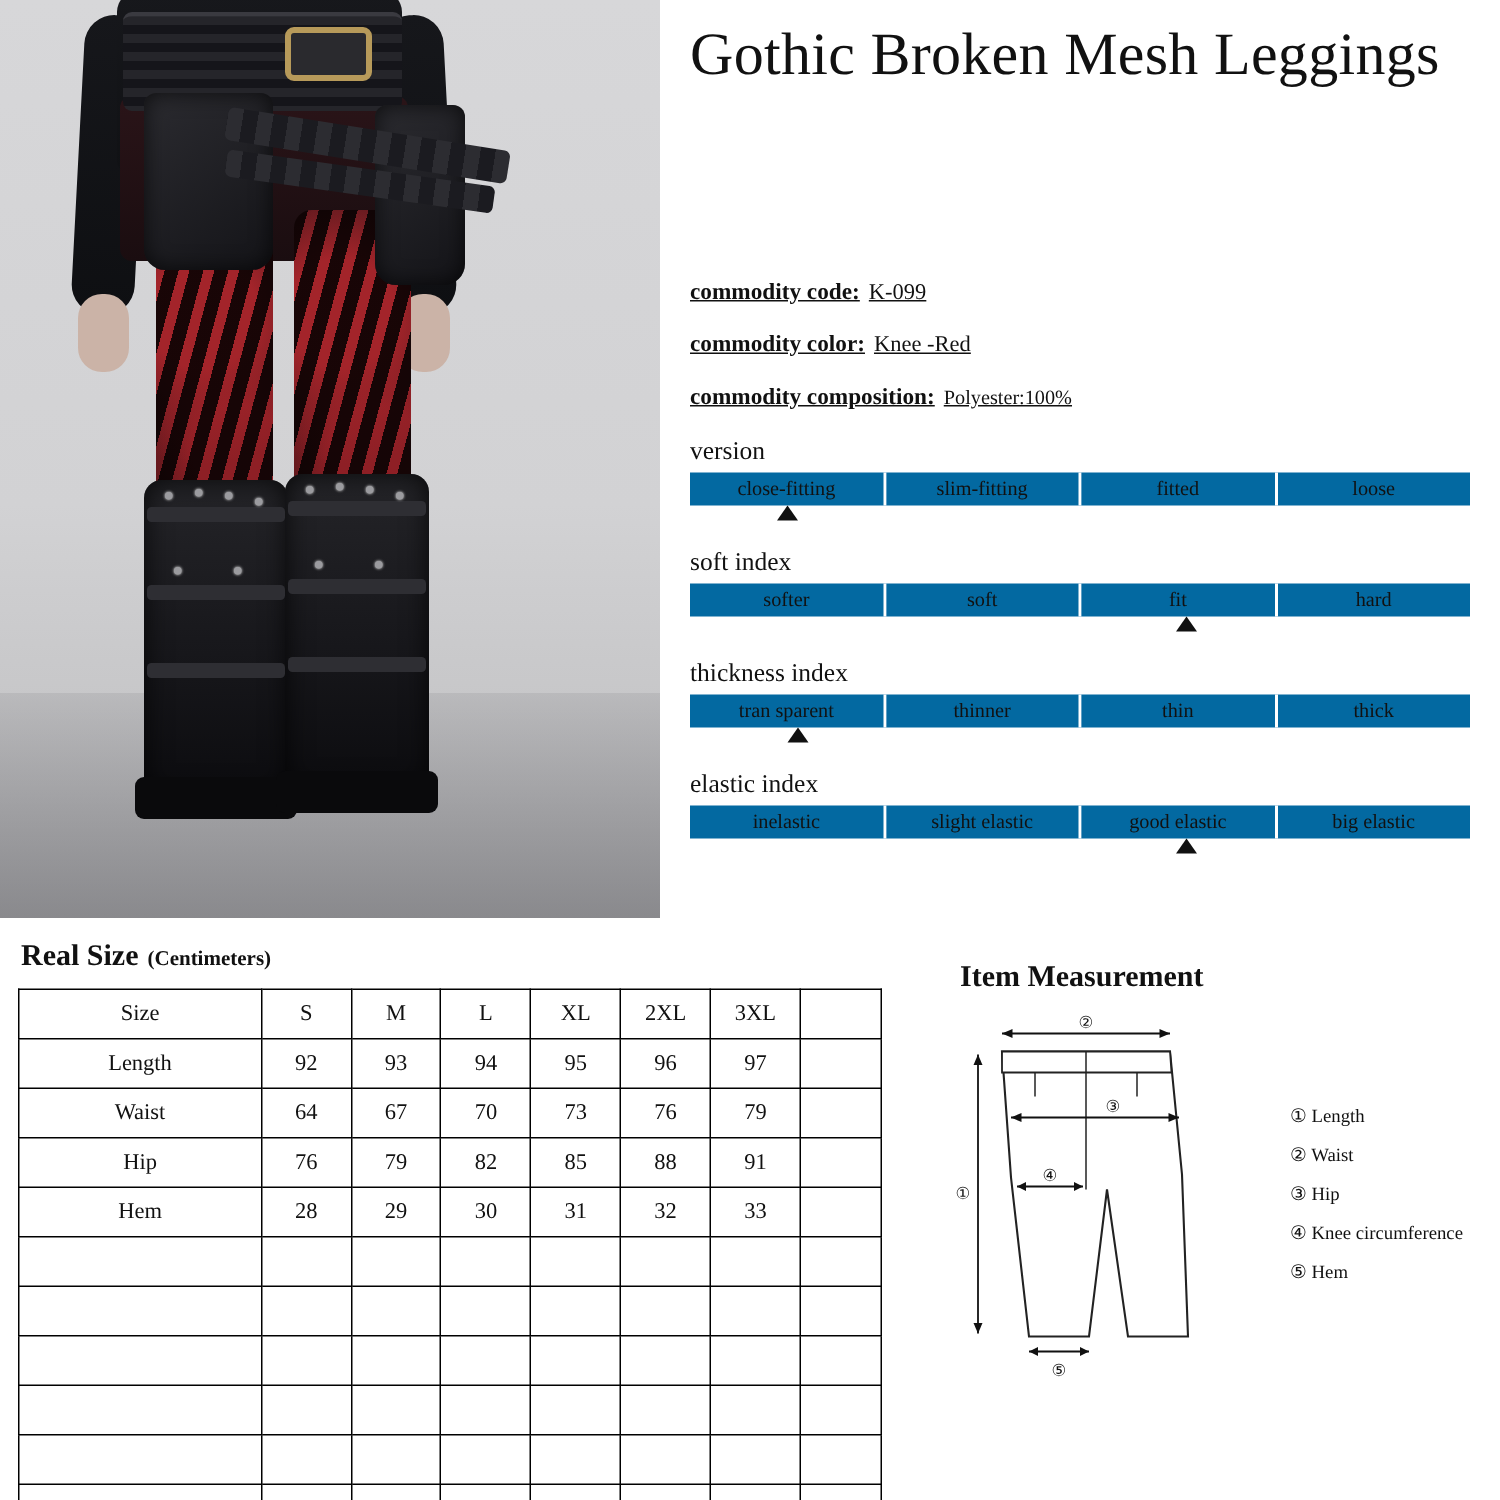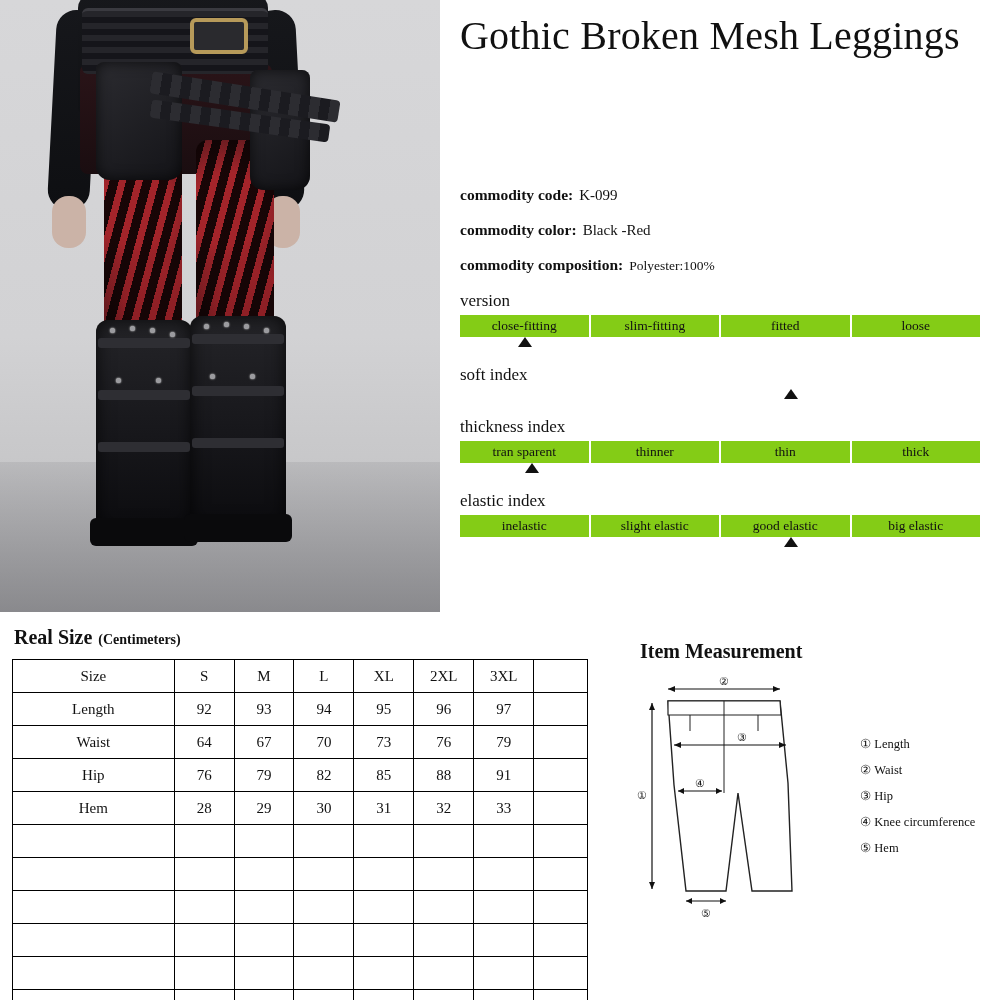--- a/index.html
+++ b/index.html
@@ -127,29 +127,29 @@
     background:#9b9b9f; box-shadow: 0 0 2px #fff;
   }
 
   
   .info { width: 560px; padding: 6px 0 0 20px; position: relative; }
   .title {
     font-size: 40px; line-height: 48px; font-weight: 400;
     letter-spacing: .2px; margin: 6px 0 0 0;
   }
   .spec { margin-top: 126px; }
-  .spec-row { font-size: 15.5px; font-weight: bold; margin-bottom: 17px; }
+  .spec-row { font-size: 15.5px; font-weight: bold; margin-bottom: 17px; text-decoration: underline; }
   .spec-row .val { font-weight: normal; font-size: 15px; padding-left: 6px; }
   .spec-row .val-sm { font-weight: normal; font-size: 13.5px; padding-left: 6px; text-align: right; }
 
   .idx-block { margin-top: 14px; }
   .idx-label { font-size: 17px; margin-bottom: 4px; }
   .idx-bar { display: flex; width: 520px; height: 22px; }
   .idx-cell {
-    flex: 1; background: #84cc16; border-right: 2px solid #fff;
+    flex: 1; background: #0369a1; border-right: 2px solid #fff;
     font-size: 13.5px; display: flex; align-items: center; justify-content: center;
     color: #111;
   }
   .idx-cell:last-child { border-right: none; }
   .idx-markers { position: relative; height: 14px; width: 520px; }
   .marker {
     position: absolute; top: 0; transform: translateX(-50%);
     width: 0; height: 0;
     border-left: 7px solid transparent; border-right: 7px solid transparent;
     border-bottom: 10px solid #111;
@@ -233,21 +233,21 @@
     </div>
 
     <div class="info">
       <div class="title">Gothic Broken Mesh Leggings</div>
 
       <div class="spec">
         <div class="spec-row">
           <span>commodity code:</span><span class="val">K-099</span>
         </div>
         <div class="spec-row">
-          <span>commodity color:</span><span class="val">Black -Red</span>
+          <span>commodity color:</span><span class="val">Knee -Red</span>
         </div>
         <div class="spec-row">
           <span>commodity composition:</span><span class="val-sm">Polyester:100%</span>
         </div>
       </div>
 
       <div class="idx-block">
         <div class="idx-label">version</div>
         <div class="idx-bar">
           <div class="idx-cell">close-fitting</div>
@@ -255,20 +255,26 @@
           <div class="idx-cell">fitted</div>
           <div class="idx-cell">loose</div>
         </div>
         <div class="idx-markers">
           <div class="marker" style="left:65px"></div>
         </div>
       </div>
 
       <div class="idx-block">
         <div class="idx-label">soft index</div>
+        <div class="idx-bar">
+          <div class="idx-cell">softer</div>
+          <div class="idx-cell">soft</div>
+          <div class="idx-cell">fit</div>
+          <div class="idx-cell">hard</div>
+        </div>
         <div class="idx-markers">
           <div class="marker" style="left:331px"></div>
         </div>
       </div>
 
       <div class="idx-block">
         <div class="idx-label">thickness index</div>
         <div class="idx-bar">
           <div class="idx-cell">tran sparent</div>
           <div class="idx-cell">thinner</div>

